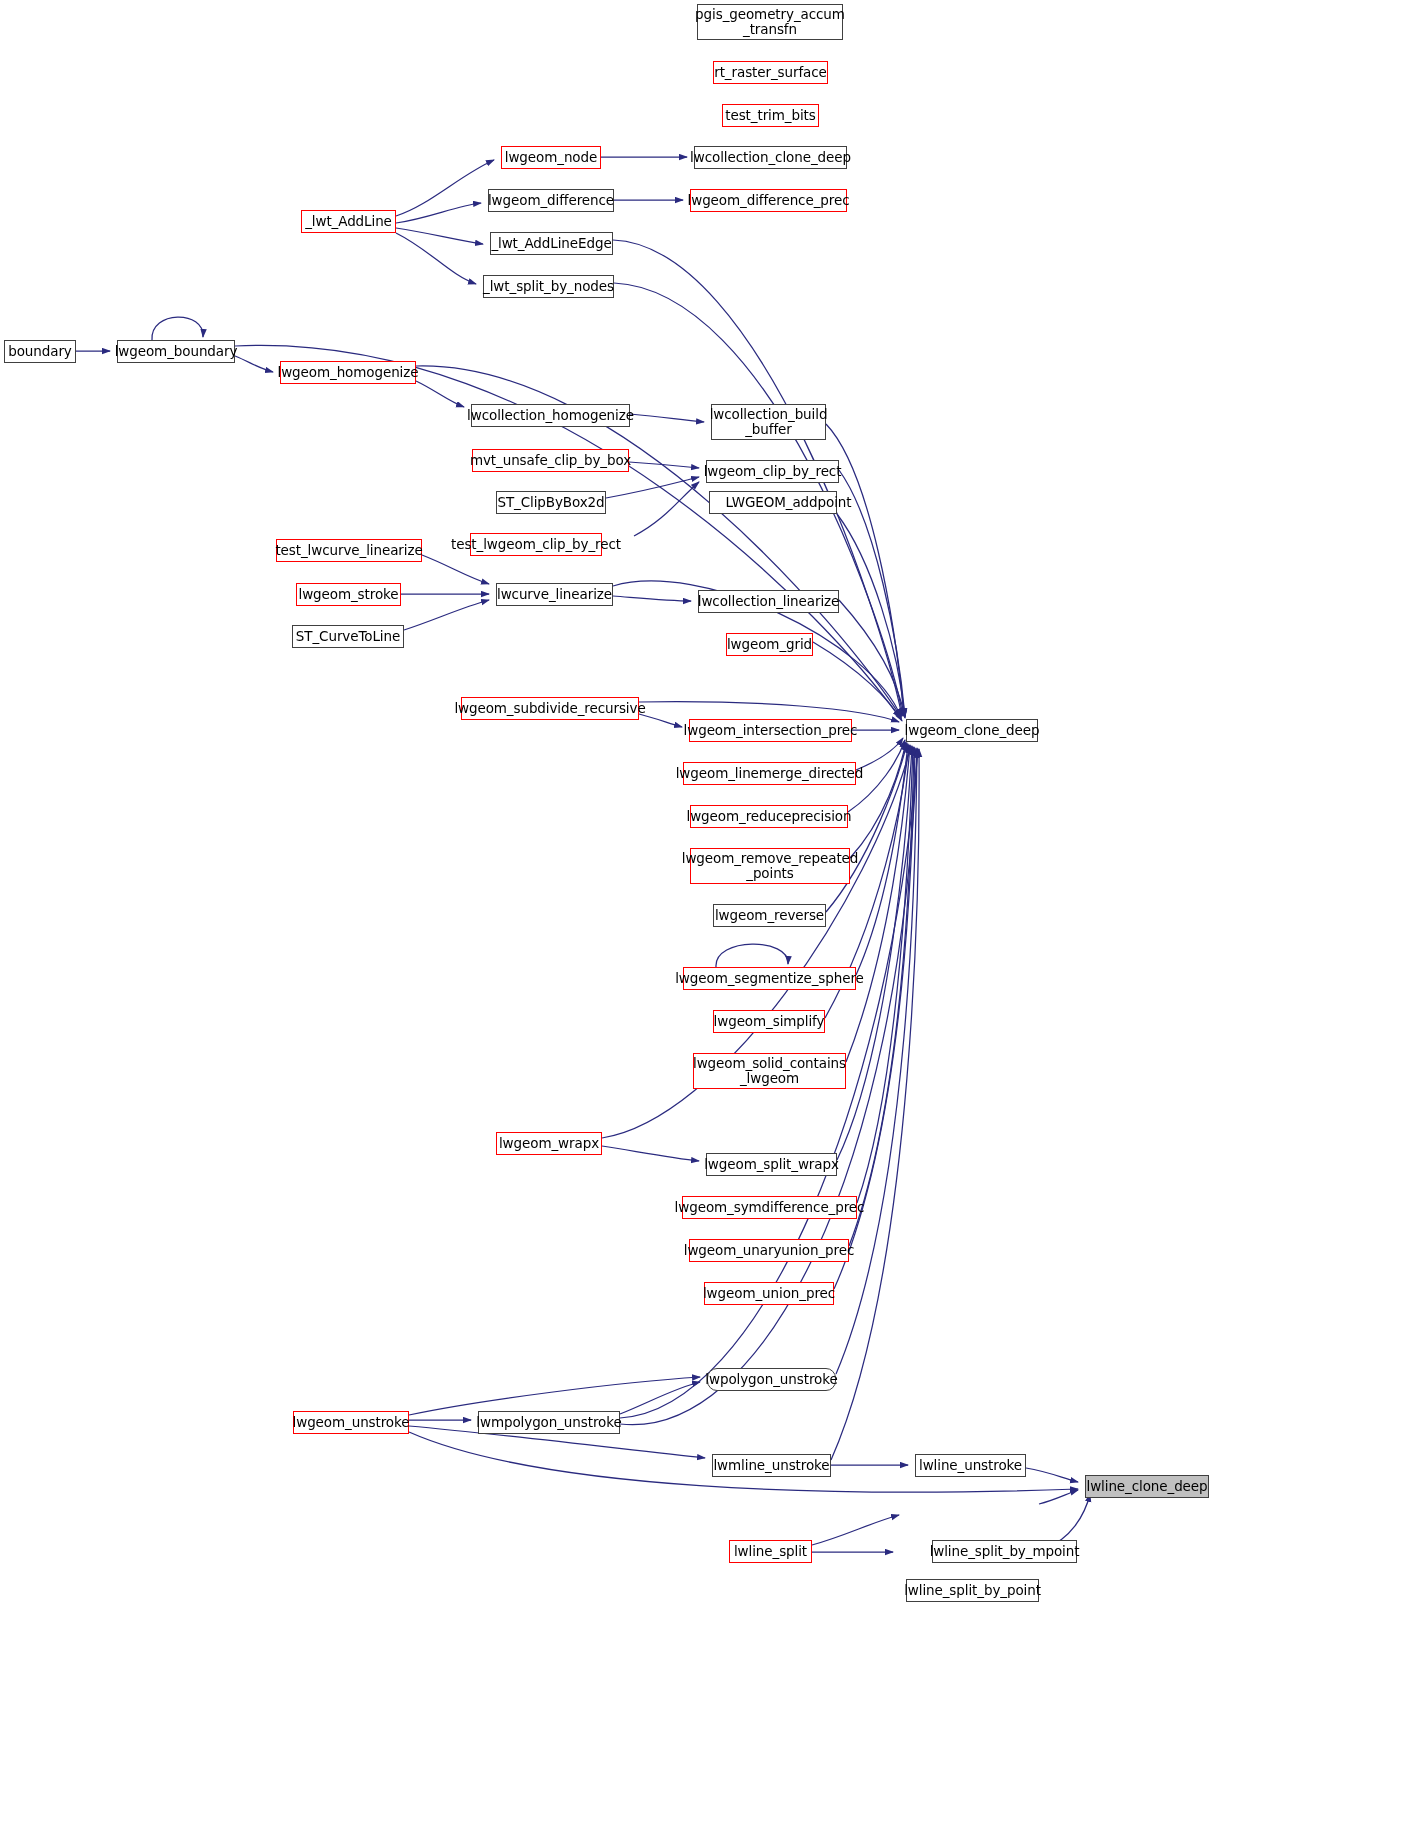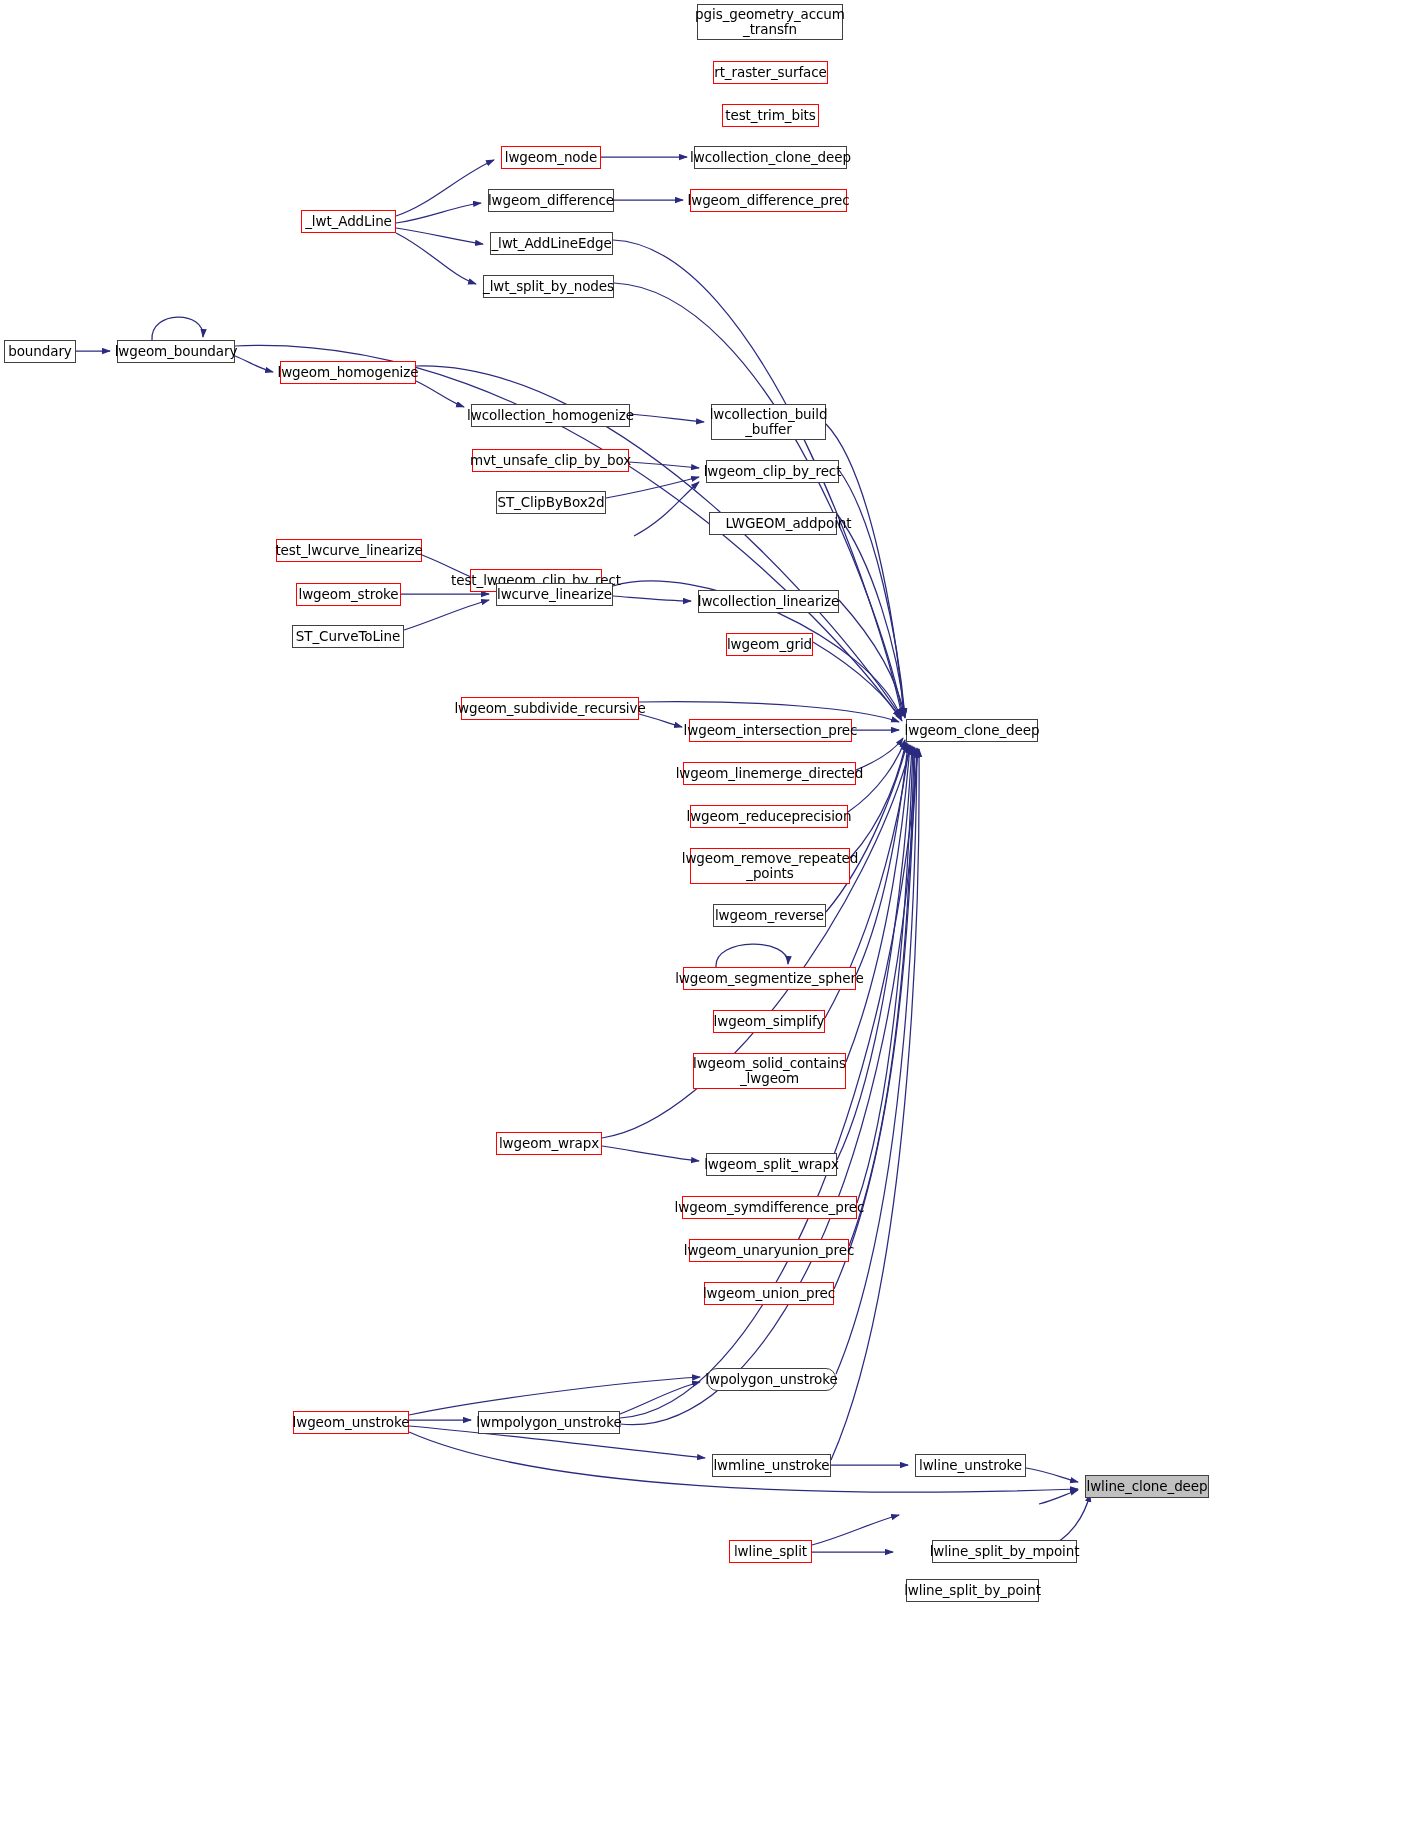--- a/index.html
+++ b/index.html
@@ -159,22 +159,22 @@
     <div class="node black" style="left: 483px; top: 275px; width: 131px; height: 23px;">_lwt_split_by_nodes</div>
     <div class="node black" style="left: 4px; top: 340px; width: 72px; height: 23px;">boundary</div>
     <div class="node black" style="left: 117px; top: 340px; width: 118px; height: 23px;">lwgeom_boundary</div>
     <div class="node red" style="left: 280px; top: 361px; width: 136px; height: 23px;">lwgeom_homogenize</div>
     <div class="node black" style="left: 471px; top: 404px; width: 159px; height: 23px;">lwcollection_homogenize</div>
     <div class="node black" style="left: 711px; top: 404px; width: 115px; height: 36px;">lwcollection_build
 _buffer</div>
     <div class="node red" style="left: 472px; top: 449px; width: 157px; height: 23px;">mvt_unsafe_clip_by_box</div>
     <div class="node black" style="left: 706px; top: 460px; width: 133px; height: 23px;">lwgeom_clip_by_rect</div>
     <div class="node black" style="left: 496px; top: 491px; width: 110px; height: 23px;">ST_ClipByBox2d</div>
-    <div class="node black" style="left: 709px; top: 512px; width: 128px; height: 23px; padding-left: 31px;">LWGEOM_addpoint</div>
-    <div class="node red" style="left: 470px; top: 533px; width: 132px; height: 23px; margin-top: 36px;">test_lwgeom_clip_by_rect</div>
+    <div class="node black" style="left: 709px; top: 491px; width: 128px; height: 23px; padding-left: 31px;">LWGEOM_addpoint</div>
+    <div class="node red" style="left: 470px; top: 533px; width: 132px; height: 23px;">test_lwgeom_clip_by_rect</div>
     <div class="node red" style="left: 276px; top: 539px; width: 146px; height: 23px;">test_lwcurve_linearize</div>
     <div class="node red" style="left: 296px; top: 583px; width: 105px; height: 23px;">lwgeom_stroke</div>
     <div class="node black" style="left: 496px; top: 583px; width: 117px; height: 23px;">lwcurve_linearize</div>
     <div class="node black" style="left: 698px; top: 590px; width: 141px; height: 23px;">lwcollection_linearize</div>
     <div class="node black" style="left: 292px; top: 625px; width: 112px; height: 23px;">ST_CurveToLine</div>
     <div class="node red" style="left: 726px; top: 633px; width: 87px; height: 23px;">lwgeom_grid</div>
     <div class="node red" style="left: 461px; top: 697px; width: 178px; height: 23px;">lwgeom_subdivide_recursive</div>
     <div class="node red" style="left: 689px; top: 719px; width: 163px; height: 23px;">lwgeom_intersection_prec</div>
     <div class="node black" style="left: 906px; top: 719px; width: 132px; height: 23px;">lwgeom_clone_deep</div>
     <div class="node red" style="left: 683px; top: 762px; width: 173px; height: 23px;">lwgeom_linemerge_directed</div>

